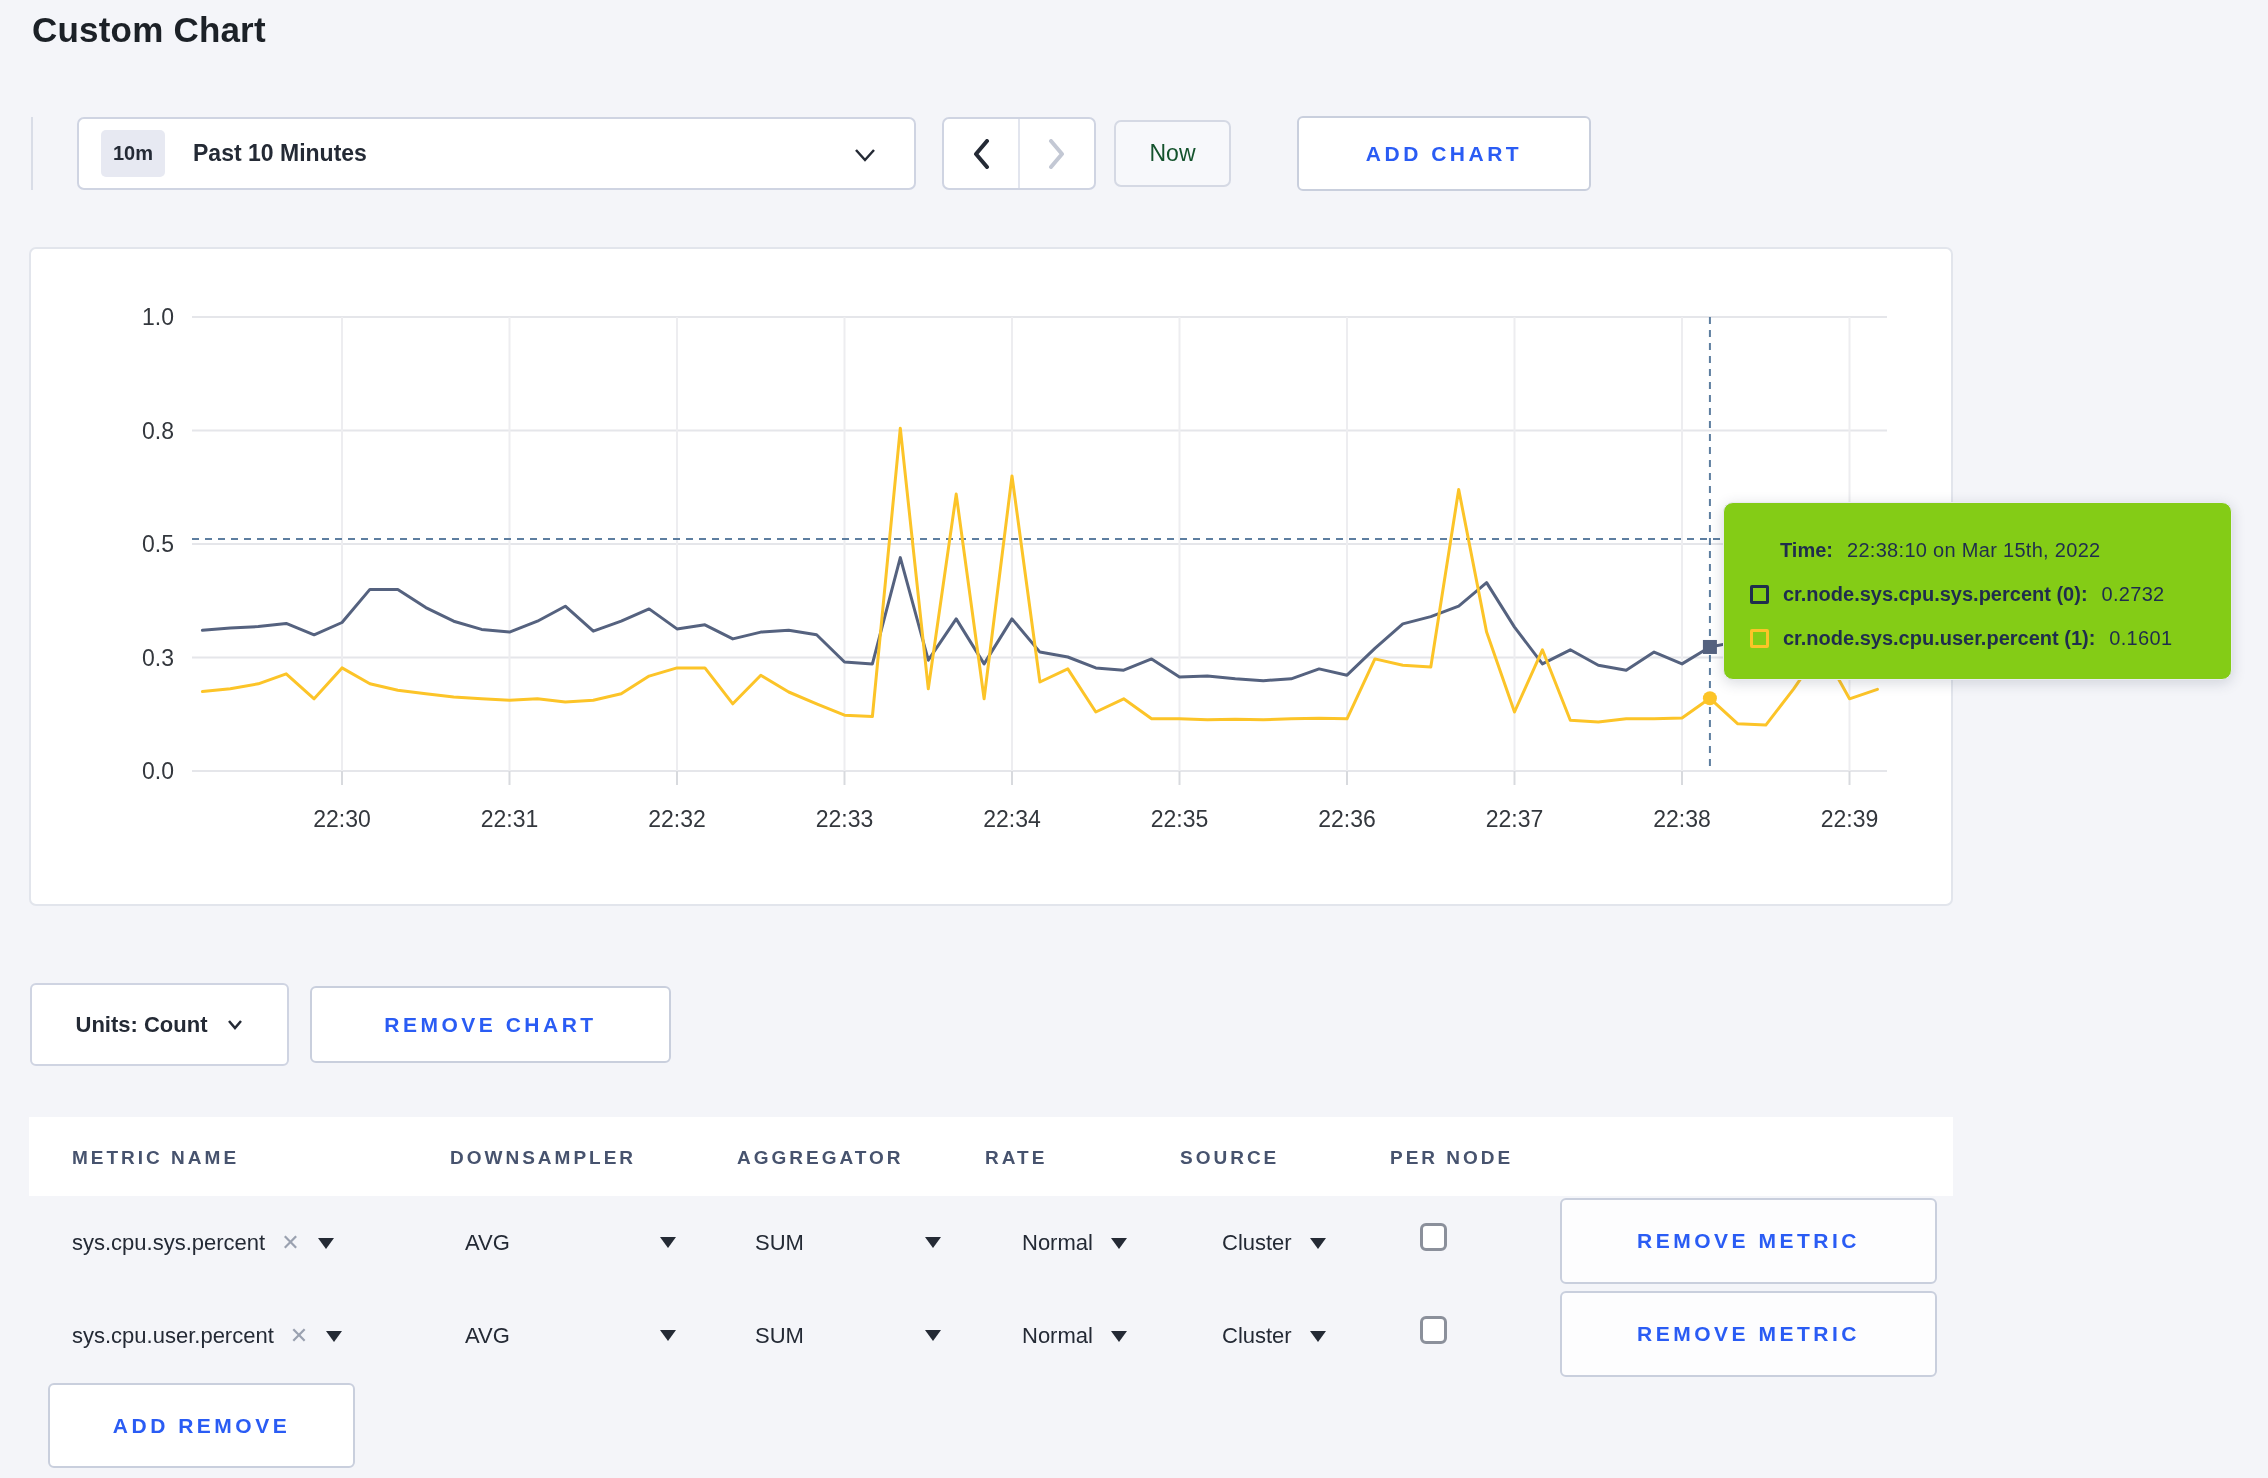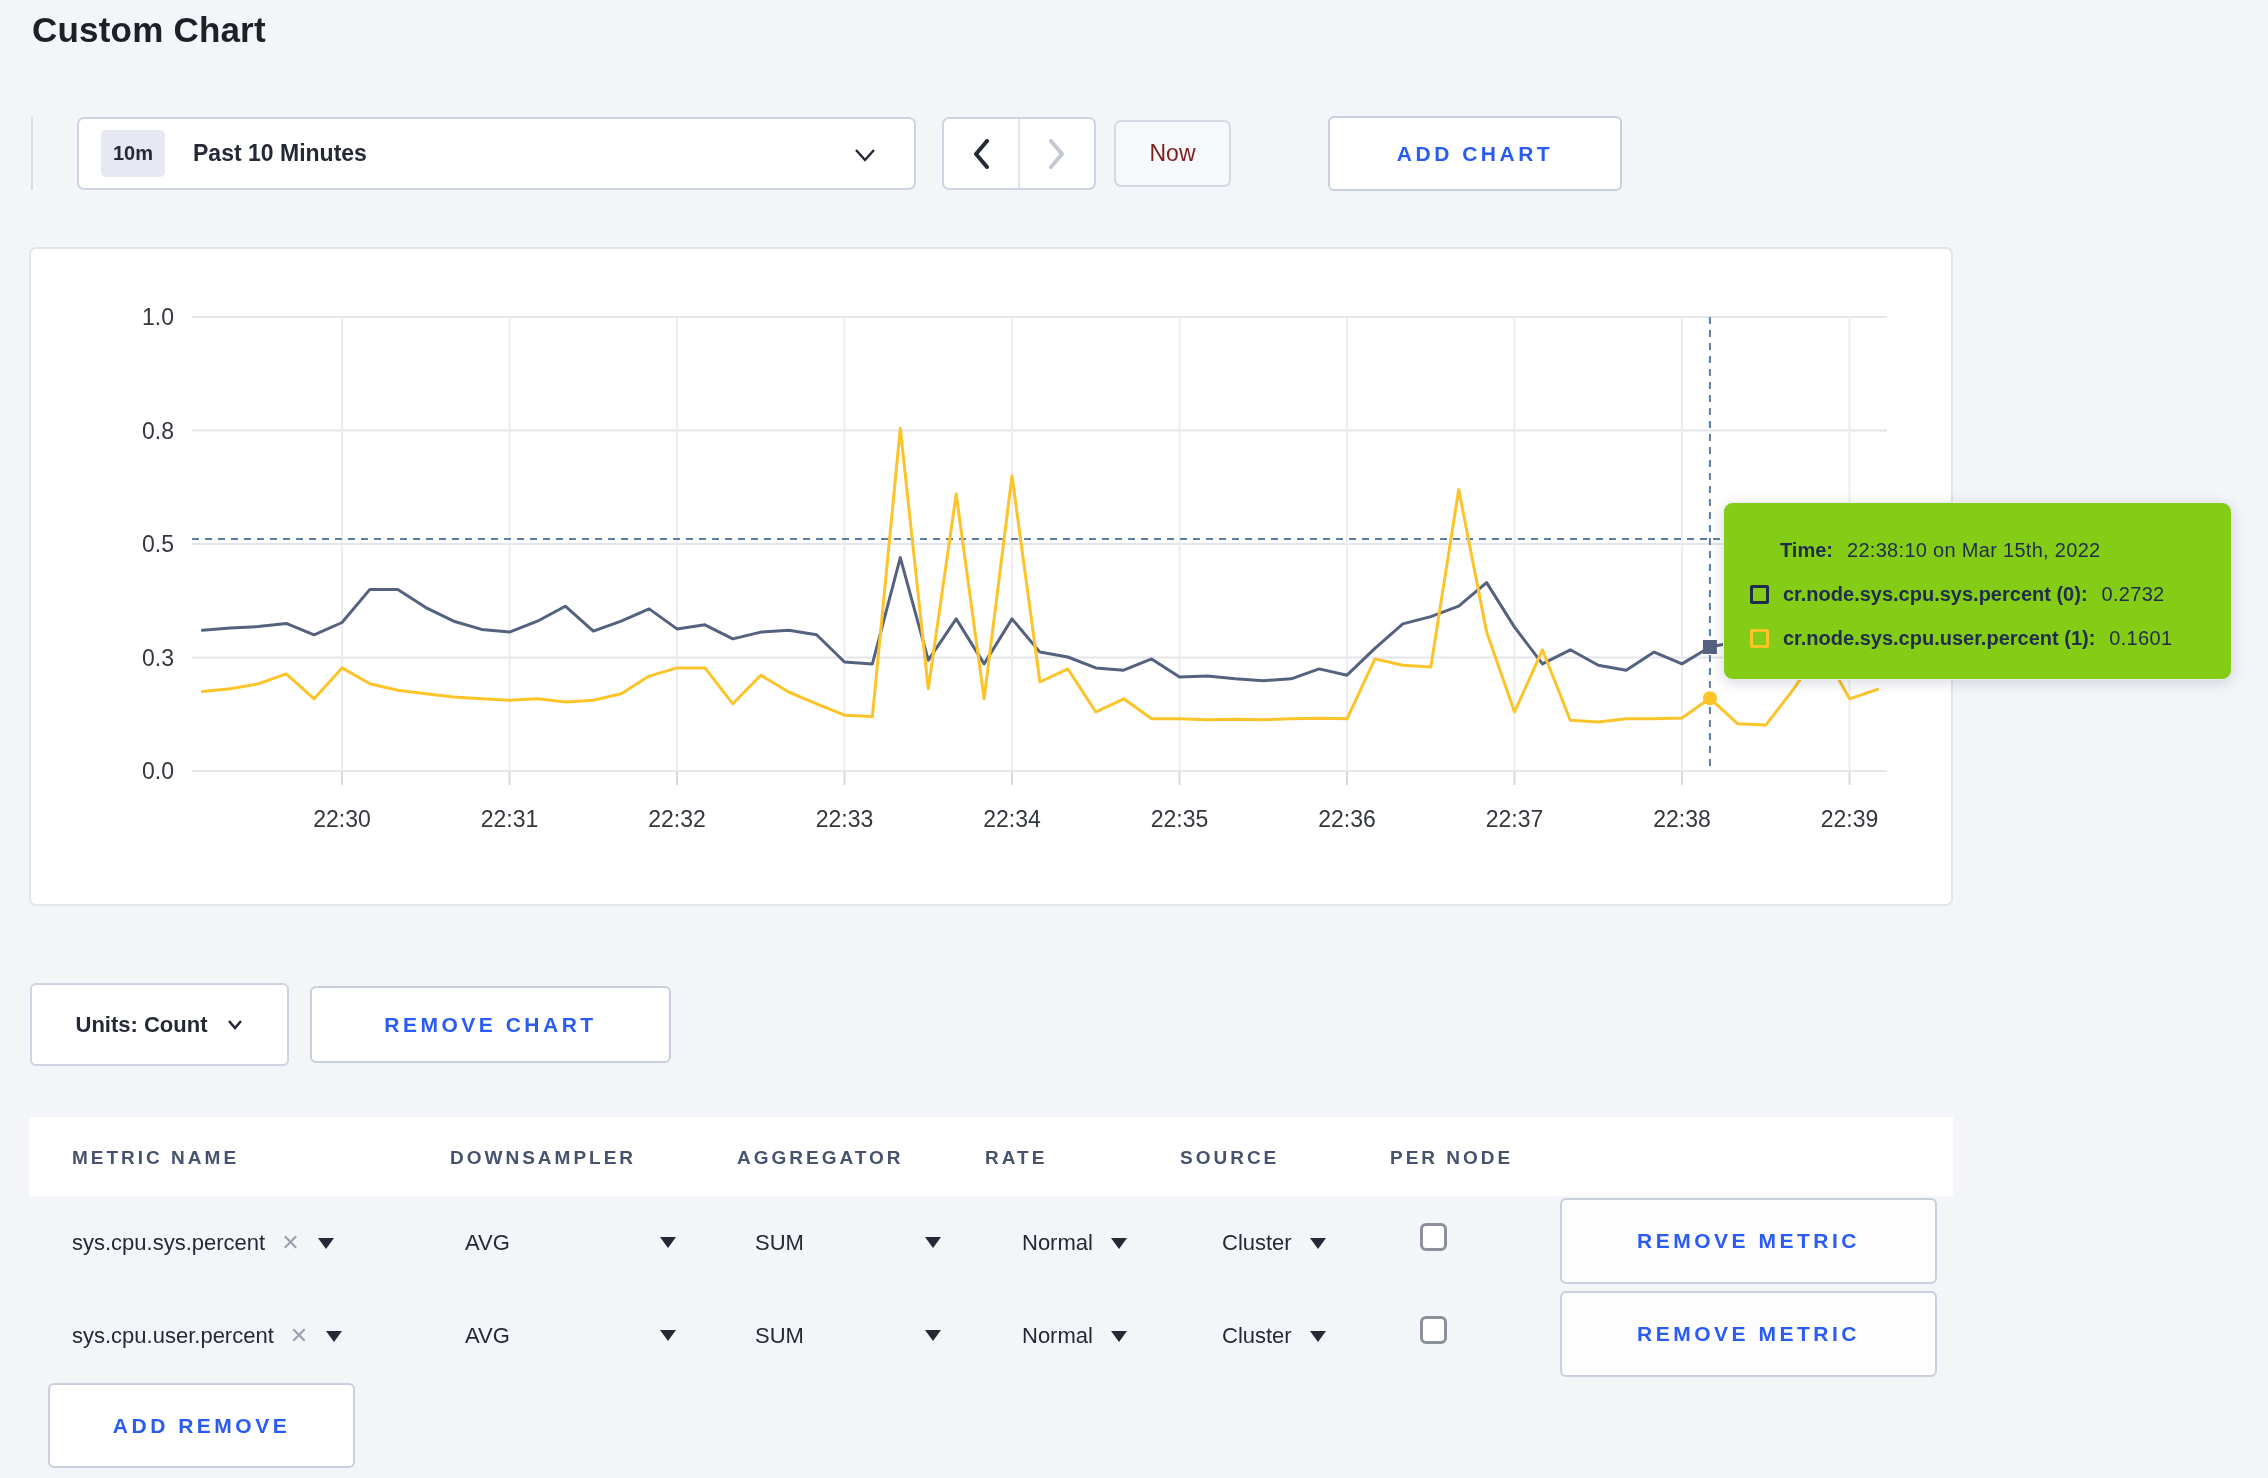--- a/index.html
+++ b/index.html
@@ -16,25 +16,25 @@
   .range-badge { margin-left:22px; background:#e7e9f2; border-radius:5px; padding:12px 12px; font-size:20px; font-weight:700; color:#242a35; }
   .range-label { margin-left:28px; font-size:23px; font-weight:600; color:#242a35; }
   .time-caret { position:absolute; right:38px; top:29px; }
 
   .nav-group { position:absolute; left:942px; top:117px; width:154px; height:73px; background:#fff;
     border:2px solid #cfd4e2; border-radius:7px; display:flex; }
   .nav-btn { flex:1; display:flex; align-items:center; justify-content:center; cursor:pointer; }
   .nav-btn:first-child { border-right:2px solid #e2e5ee; }
 
   .now-btn { position:absolute; left:1114px; top:120px; width:117px; height:67px; background:#f7f8fb;
-    border:2px solid #d5d9e4; border-radius:7px; font-size:23px; color:#7f1d1d; display:flex; align-items:center; justify-content:center; cursor:pointer; }
+    border:2px solid #d5d9e4; border-radius:7px; font-size:23px; color:#14532d; display:flex; align-items:center; justify-content:center; cursor:pointer; }
 
   .btn-blue { background:#fff; border:2px solid #c9cfdd; border-radius:6px; color:#2a5cf4;
     font-size:21px; font-weight:700; letter-spacing:3.5px; display:flex; align-items:center; justify-content:center; cursor:pointer; }
-  .add-chart { position:absolute; left:1328px; top:116px; width:294px; height:75px; }
+  .add-chart { position:absolute; left:1297px; top:116px; width:294px; height:75px; }
 
   
   .chart-card { position:absolute; left:29px; top:247px; width:1924px; height:659px; background:#fff;
     border:2px solid #e2e5ec; border-radius:7px; }
   .chart-card svg { position:absolute; left:0; top:0; }
 
   
   .tooltip { position:absolute; left:1723px; top:502px; width:509px; height:178px; background:#84cc16;
     border:1px solid #e9ebf1; border-radius:10px; box-shadow:0 3px 14px rgba(40,50,80,.18); z-index:6; padding:25px 30px 0 26px; }
   .tt-row { display:flex; align-items:center; height:44px; font-size:20px; color:#1f2d4d; }

